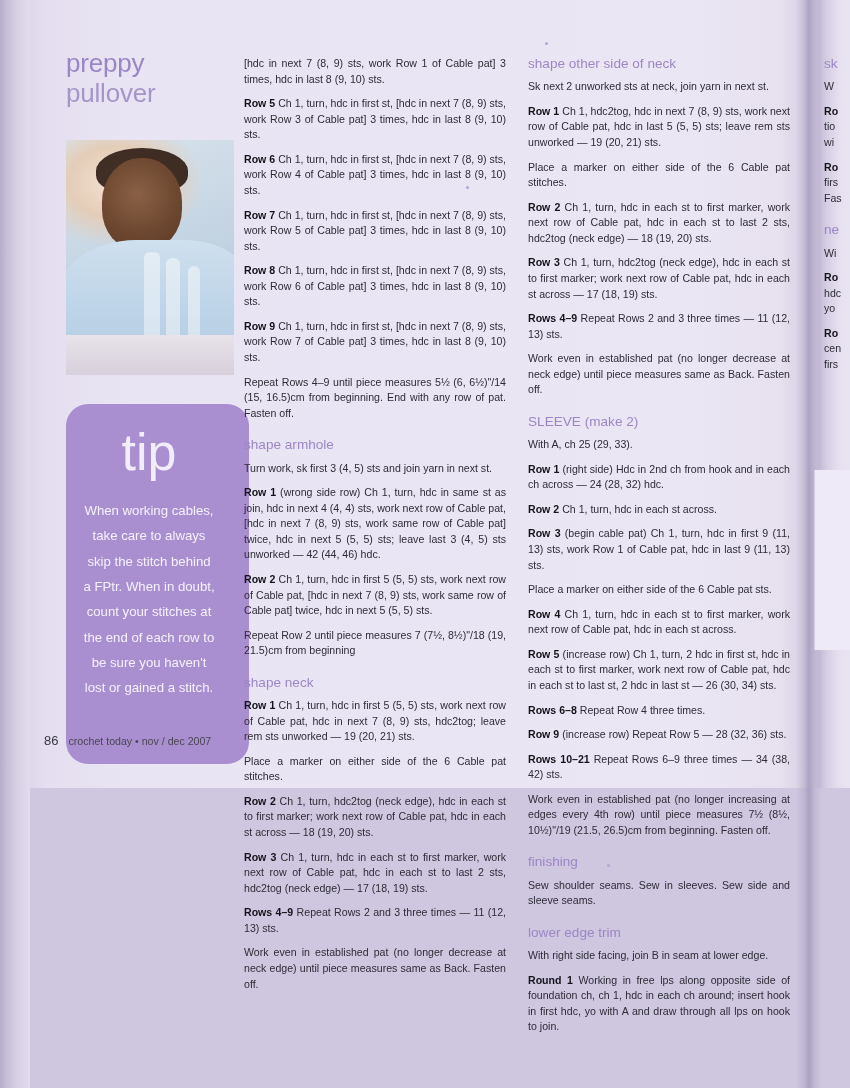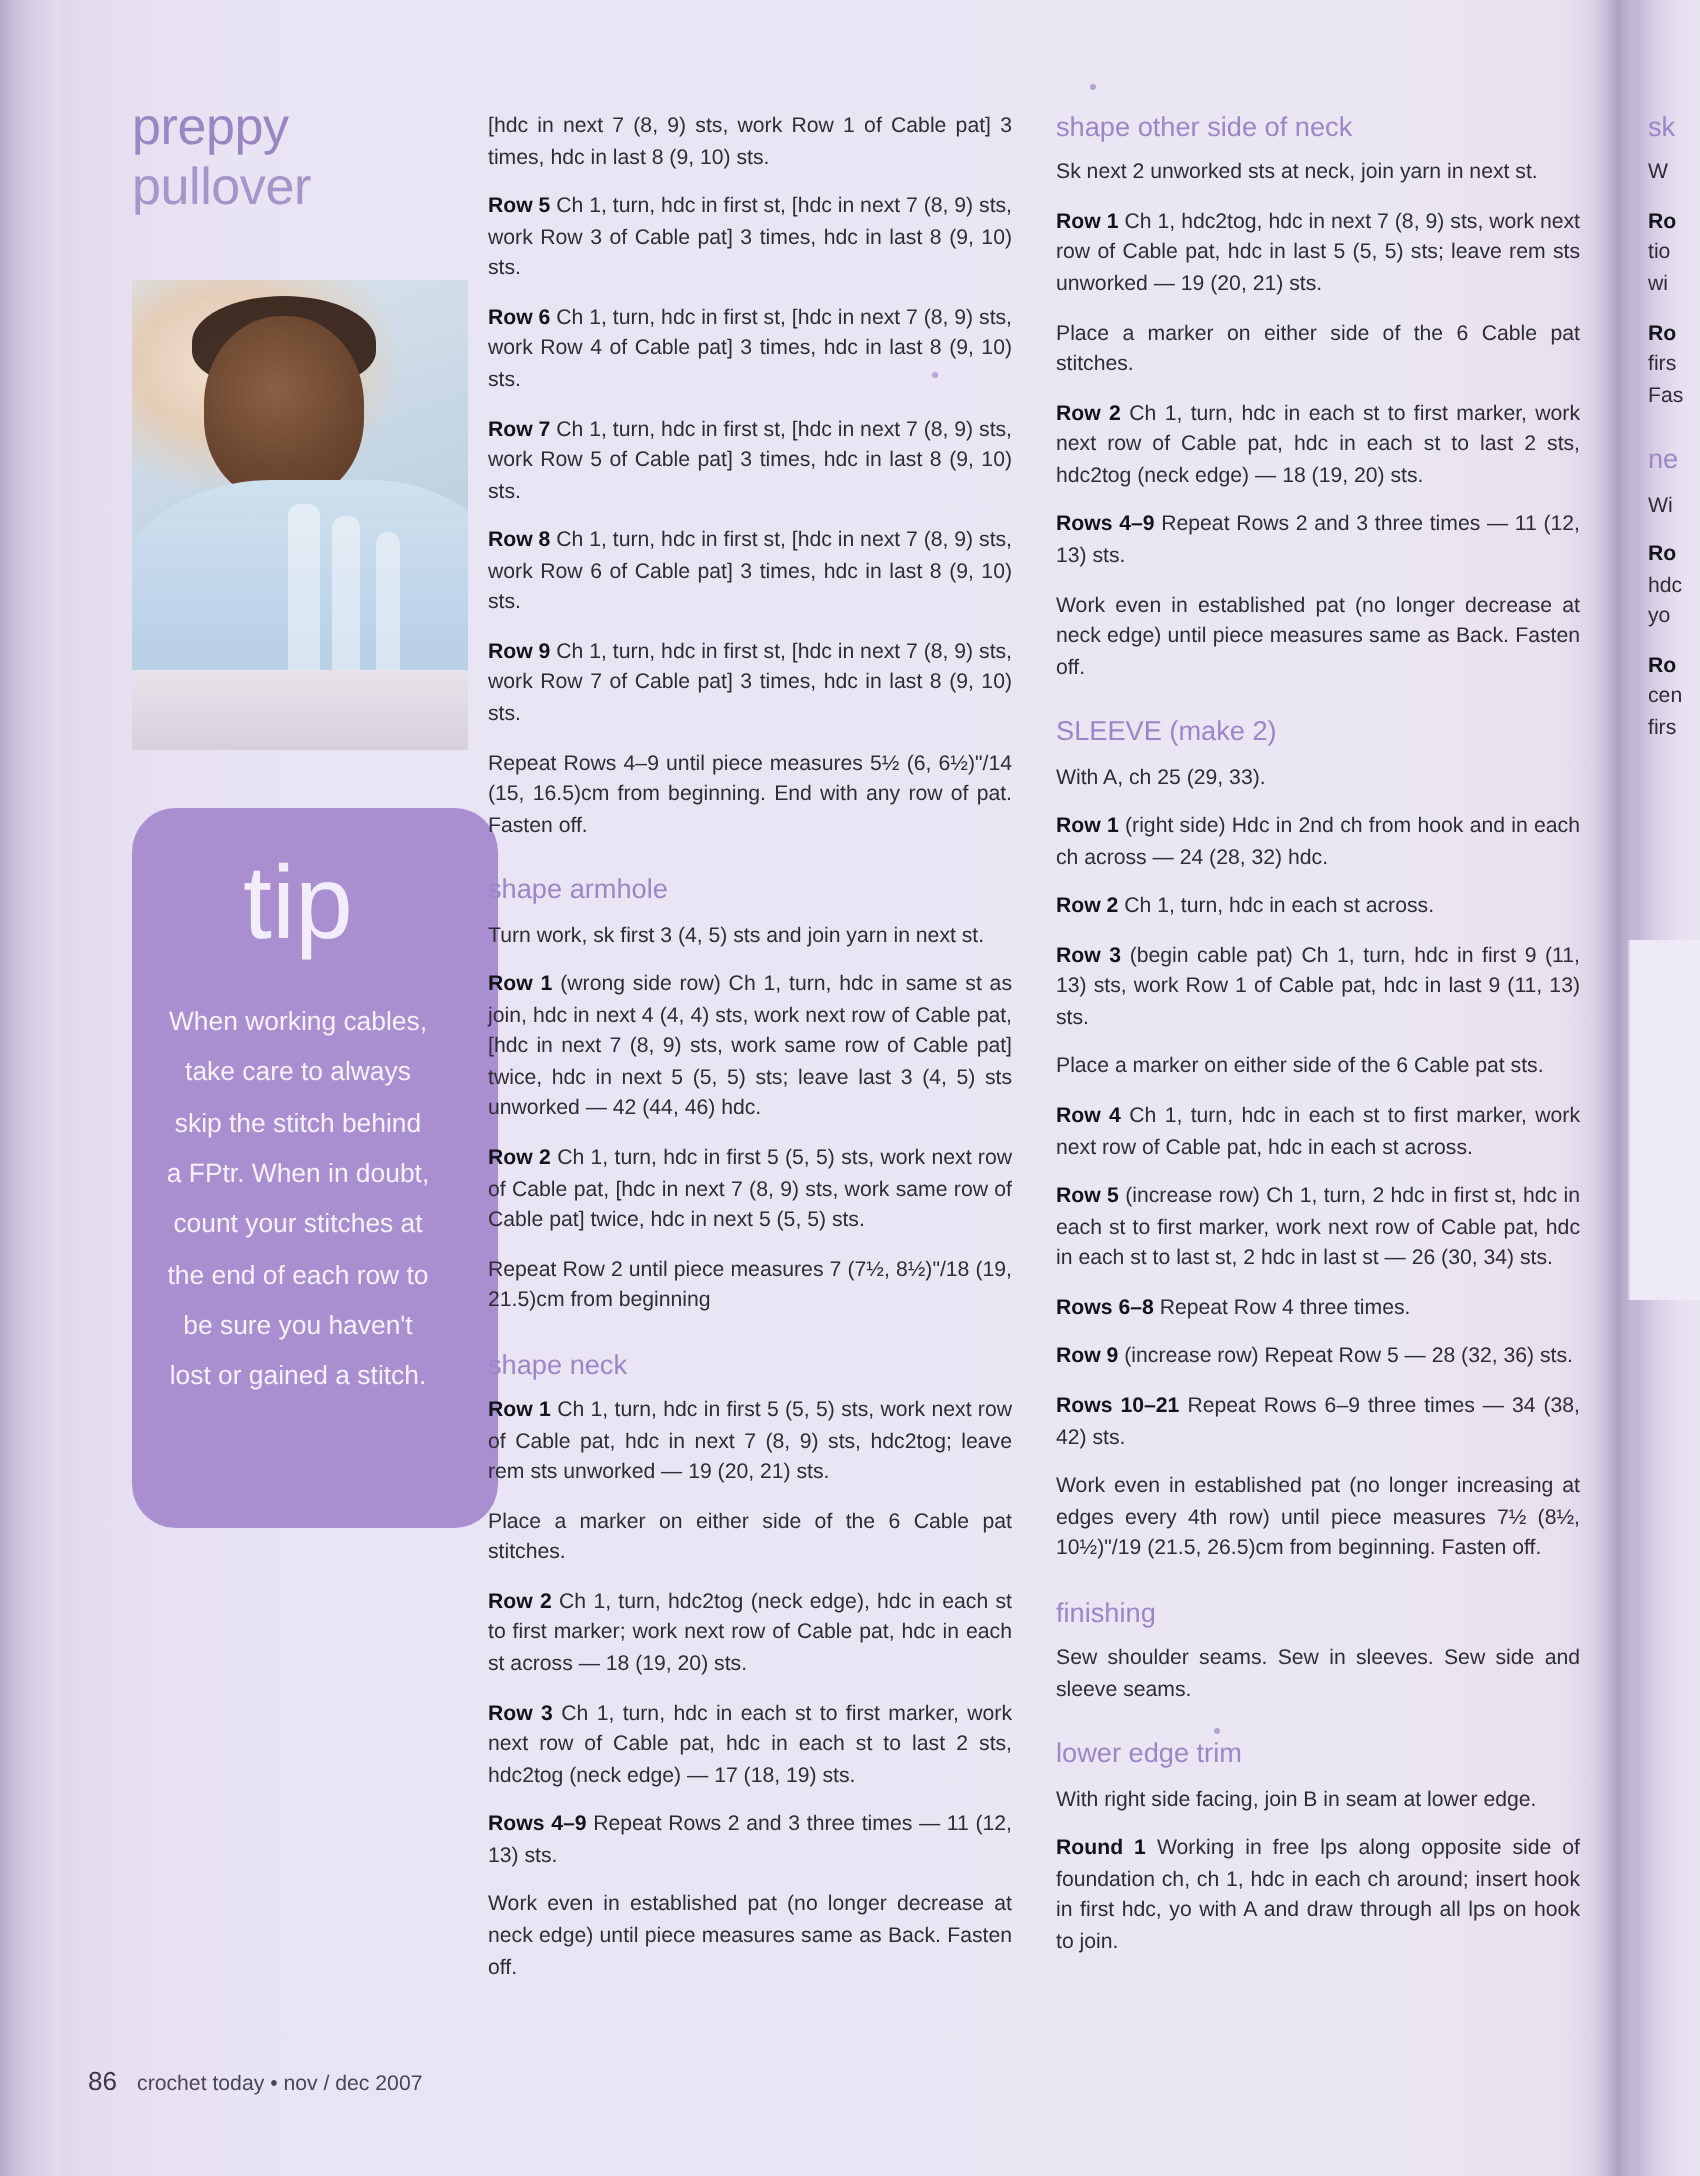--- a/index.html
+++ b/index.html
@@ -11,21 +11,21 @@
     width: 850px;
     height: 1088px;
     overflow: hidden;
     font-family: "Liberation Sans", sans-serif;
     color: #2b2b33;
     position: relative;
   }
   .page {
     position: absolute;
     left: 0; top: 0;
-    width: 850px; height: 1088px;
+    width: 850px; height: 788px;
     background: linear-gradient(90deg,#c3b9d6 0px,#cdc4dd 10px,#ddd6e8 26px,#e4def0 46px,#e9e4f3 120px,#ebe6f4 700px,#e6e0ef 780px,#dad3e6 800px,#cfc7de 812px,#c6bcd7 820px,#d8d1e6 828px,#e6e0f0 840px,#e9e4f2 850px);
   }
   .left-edge {
     position: absolute;
     left: 0; top: 0; width: 30px; height: 1088px;
     background: linear-gradient(90deg,#b6abcb 0px,#c5bcd6 6px,#d6cfe4 16px,#e2dcee 30px);
   }
   .gutter {
     position: absolute;
     left: 796px; top: 0; width: 26px; height: 1088px;
@@ -228,20 +228,21 @@
       <p><b>Row 3</b> Ch 1, turn, hdc in each st to first marker, work next row of Cable pat, hdc in each st to last 2 sts, hdc2tog (neck edge) — 17 (18, 19) sts.</p>
       <p><b>Rows 4–9</b> Repeat Rows 2 and 3 three times — 11 (12, 13) sts.</p>
       <p>Work even in established pat (no longer decrease at neck edge) until piece measures same as Back. Fasten off.</p>
     </div>
   <div class="col col-2" id="col-2">
       <div class="sect first">shape other side of neck</div>
       <p>Sk next 2 unworked sts at neck, join yarn in next st.</p>
       <p><b>Row 1</b> Ch 1, hdc2tog, hdc in next 7 (8, 9) sts, work next row of Cable pat, hdc in last 5 (5, 5) sts; leave rem sts unworked — 19 (20, 21) sts.</p>
       <p>Place a marker on either side of the 6 Cable pat stitches.</p>
       <p><b>Row 2</b> Ch 1, turn, hdc in each st to first marker, work next row of Cable pat, hdc in each st to last 2 sts, hdc2tog (neck edge) — 18 (19, 20) sts.</p>
+      <p><b>Row 3</b> Ch 1, turn, hdc2tog (neck edge), hdc in each st to first marker; work next row of Cable pat, hdc in each st across — 17 (18, 19) sts.</p>
       <p><b>Rows 4–9</b> Repeat Rows 2 and 3 three times — 11 (12, 13) sts.</p>
       <p>Work even in established pat (no longer decrease at neck edge) until piece measures same as Back. Fasten off.</p>
       <div class="sect">SLEEVE (make 2)</div>
       <p>With A, ch 25 (29, 33).</p>
       <p><b>Row 1</b> (right side) Hdc in 2nd ch from hook and in each ch across — 24 (28, 32) hdc.</p>
       <p><b>Row 2</b> Ch 1, turn, hdc in each st across.</p>
       <p><b>Row 3</b> (begin cable pat) Ch 1, turn, hdc in first 9 (11, 13) sts, work Row 1 of Cable pat, hdc in last 9 (11, 13) sts.</p>
       <p>Place a marker on either side of the 6 Cable pat sts.</p>
       <p><b>Row 4</b> Ch 1, turn, hdc in each st to first marker, work next row of Cable pat, hdc in each st across.</p>
       <p><b>Row 5</b> (increase row) Ch 1, turn, 2 hdc in first st, hdc in each st to first marker, work next row of Cable pat, hdc in each st to last st, 2 hdc in last st — 26 (30, 34) sts.</p>

